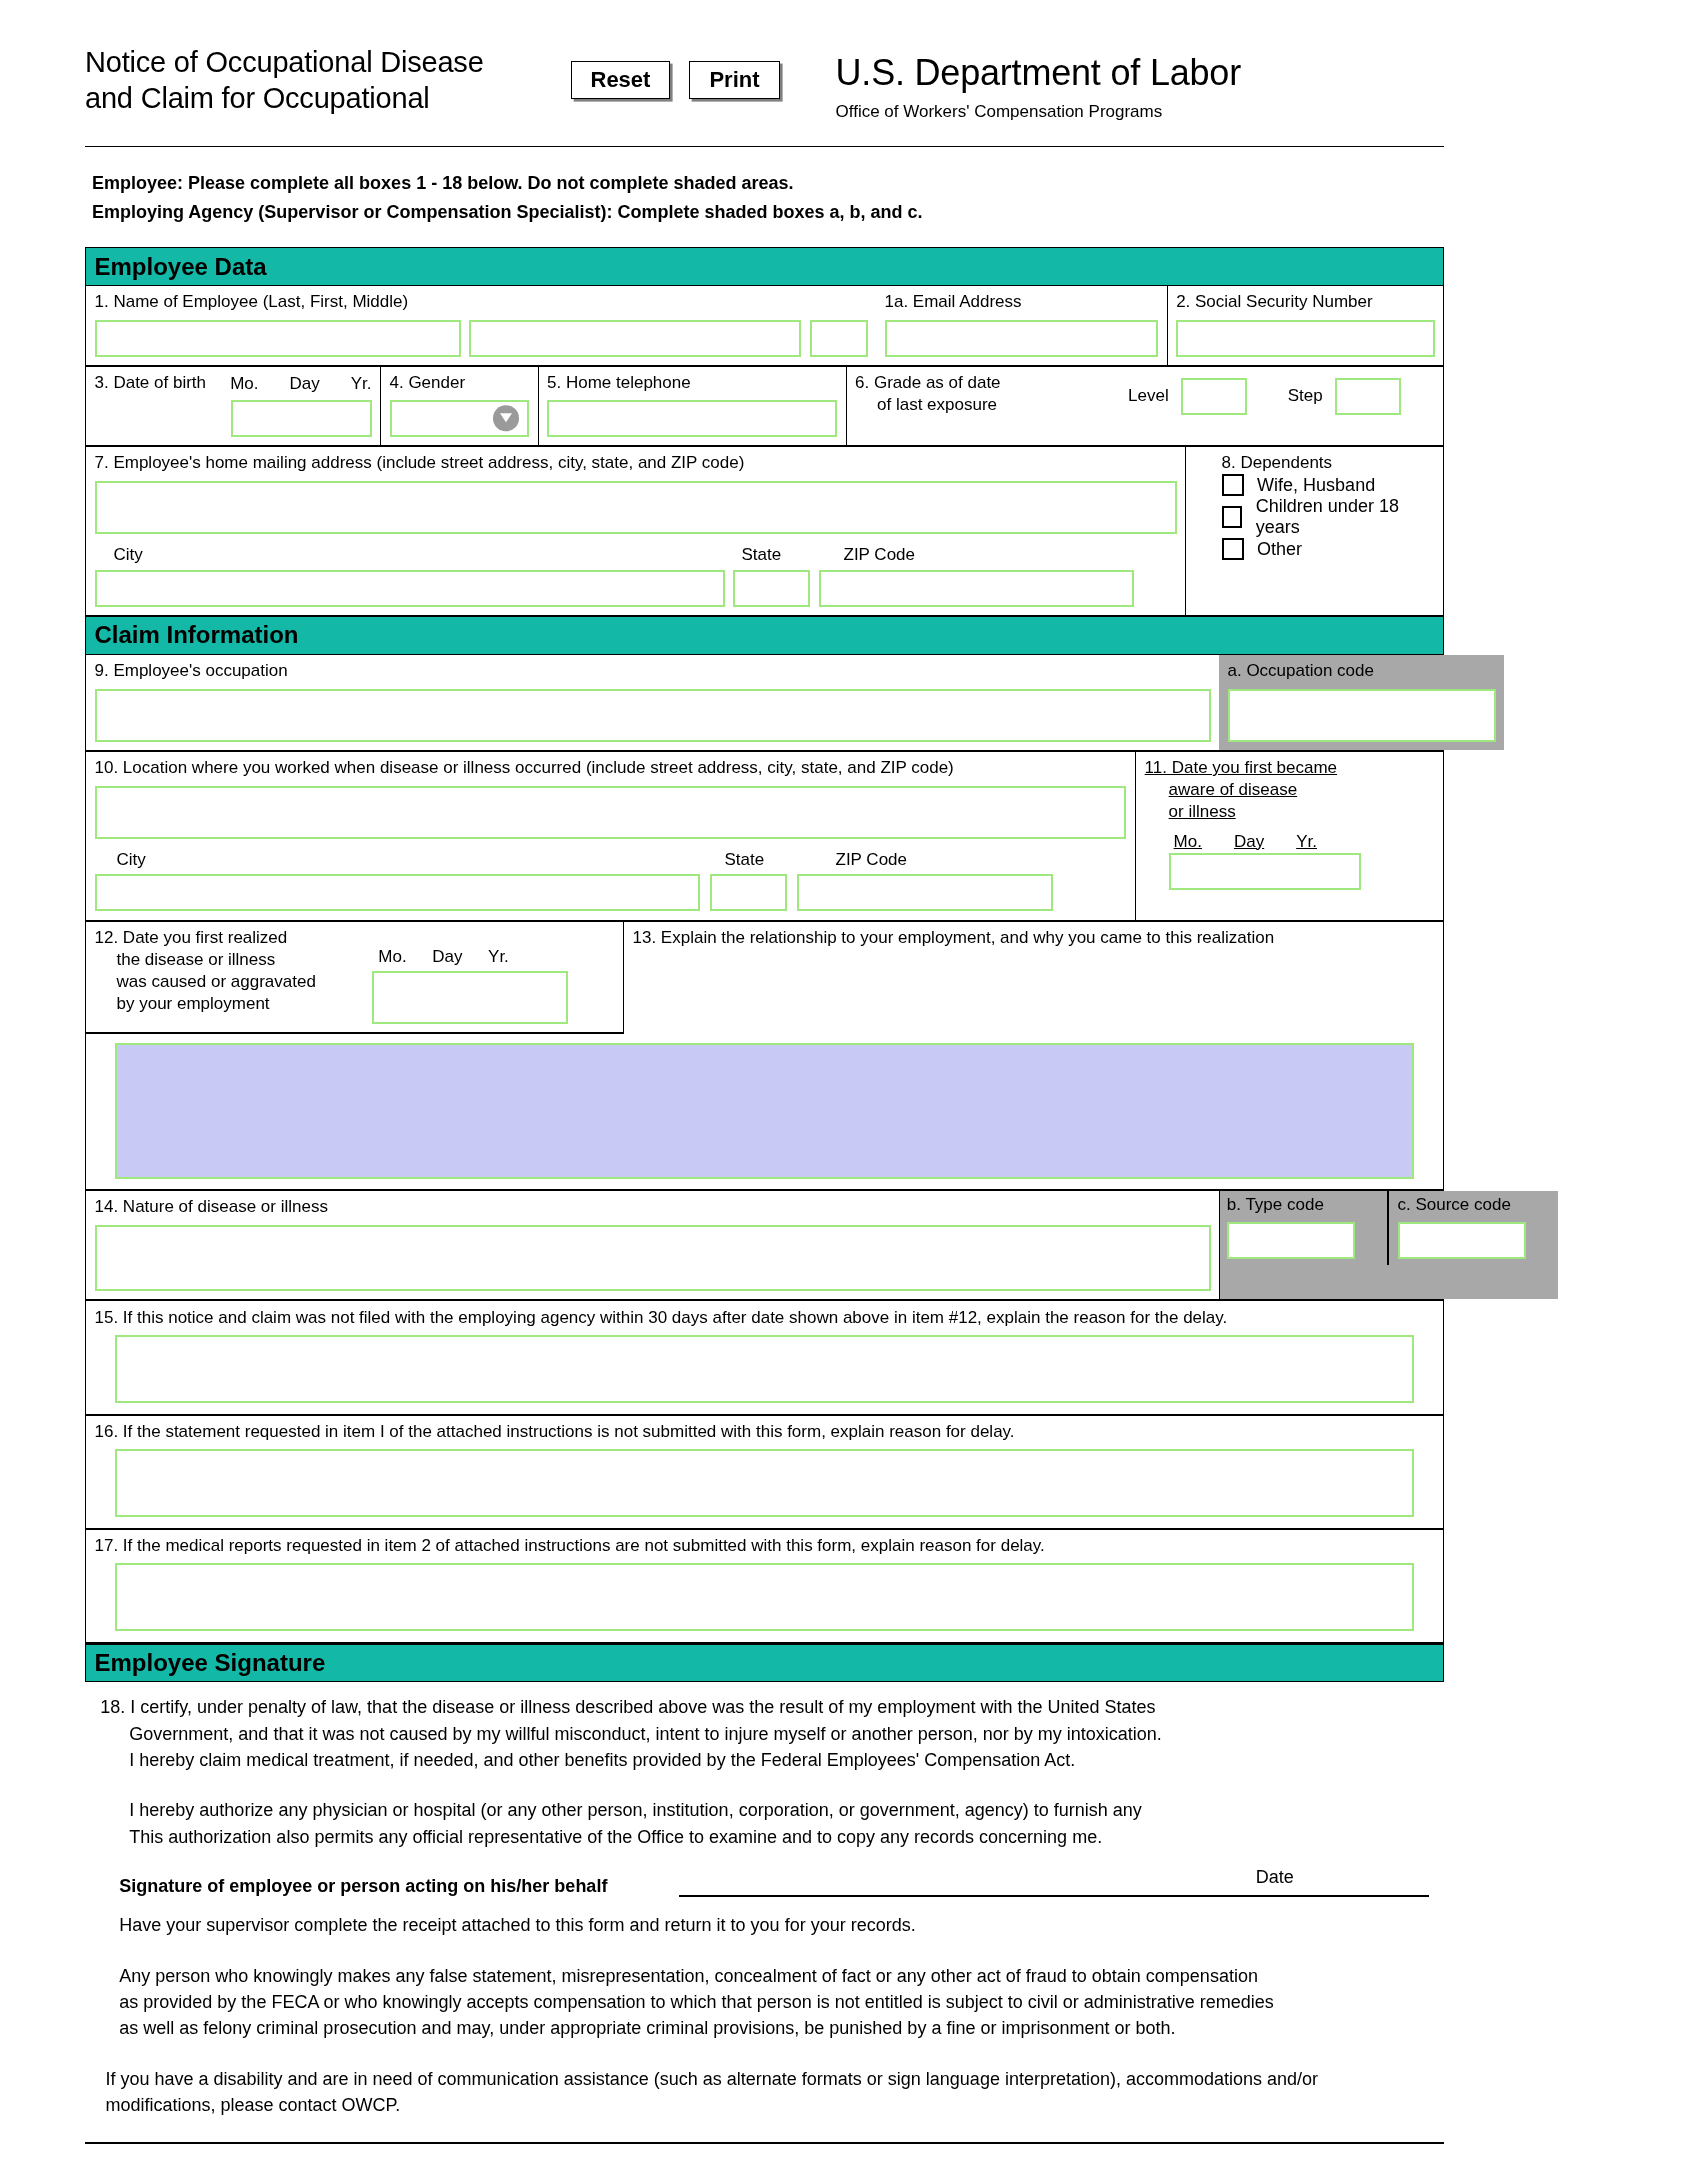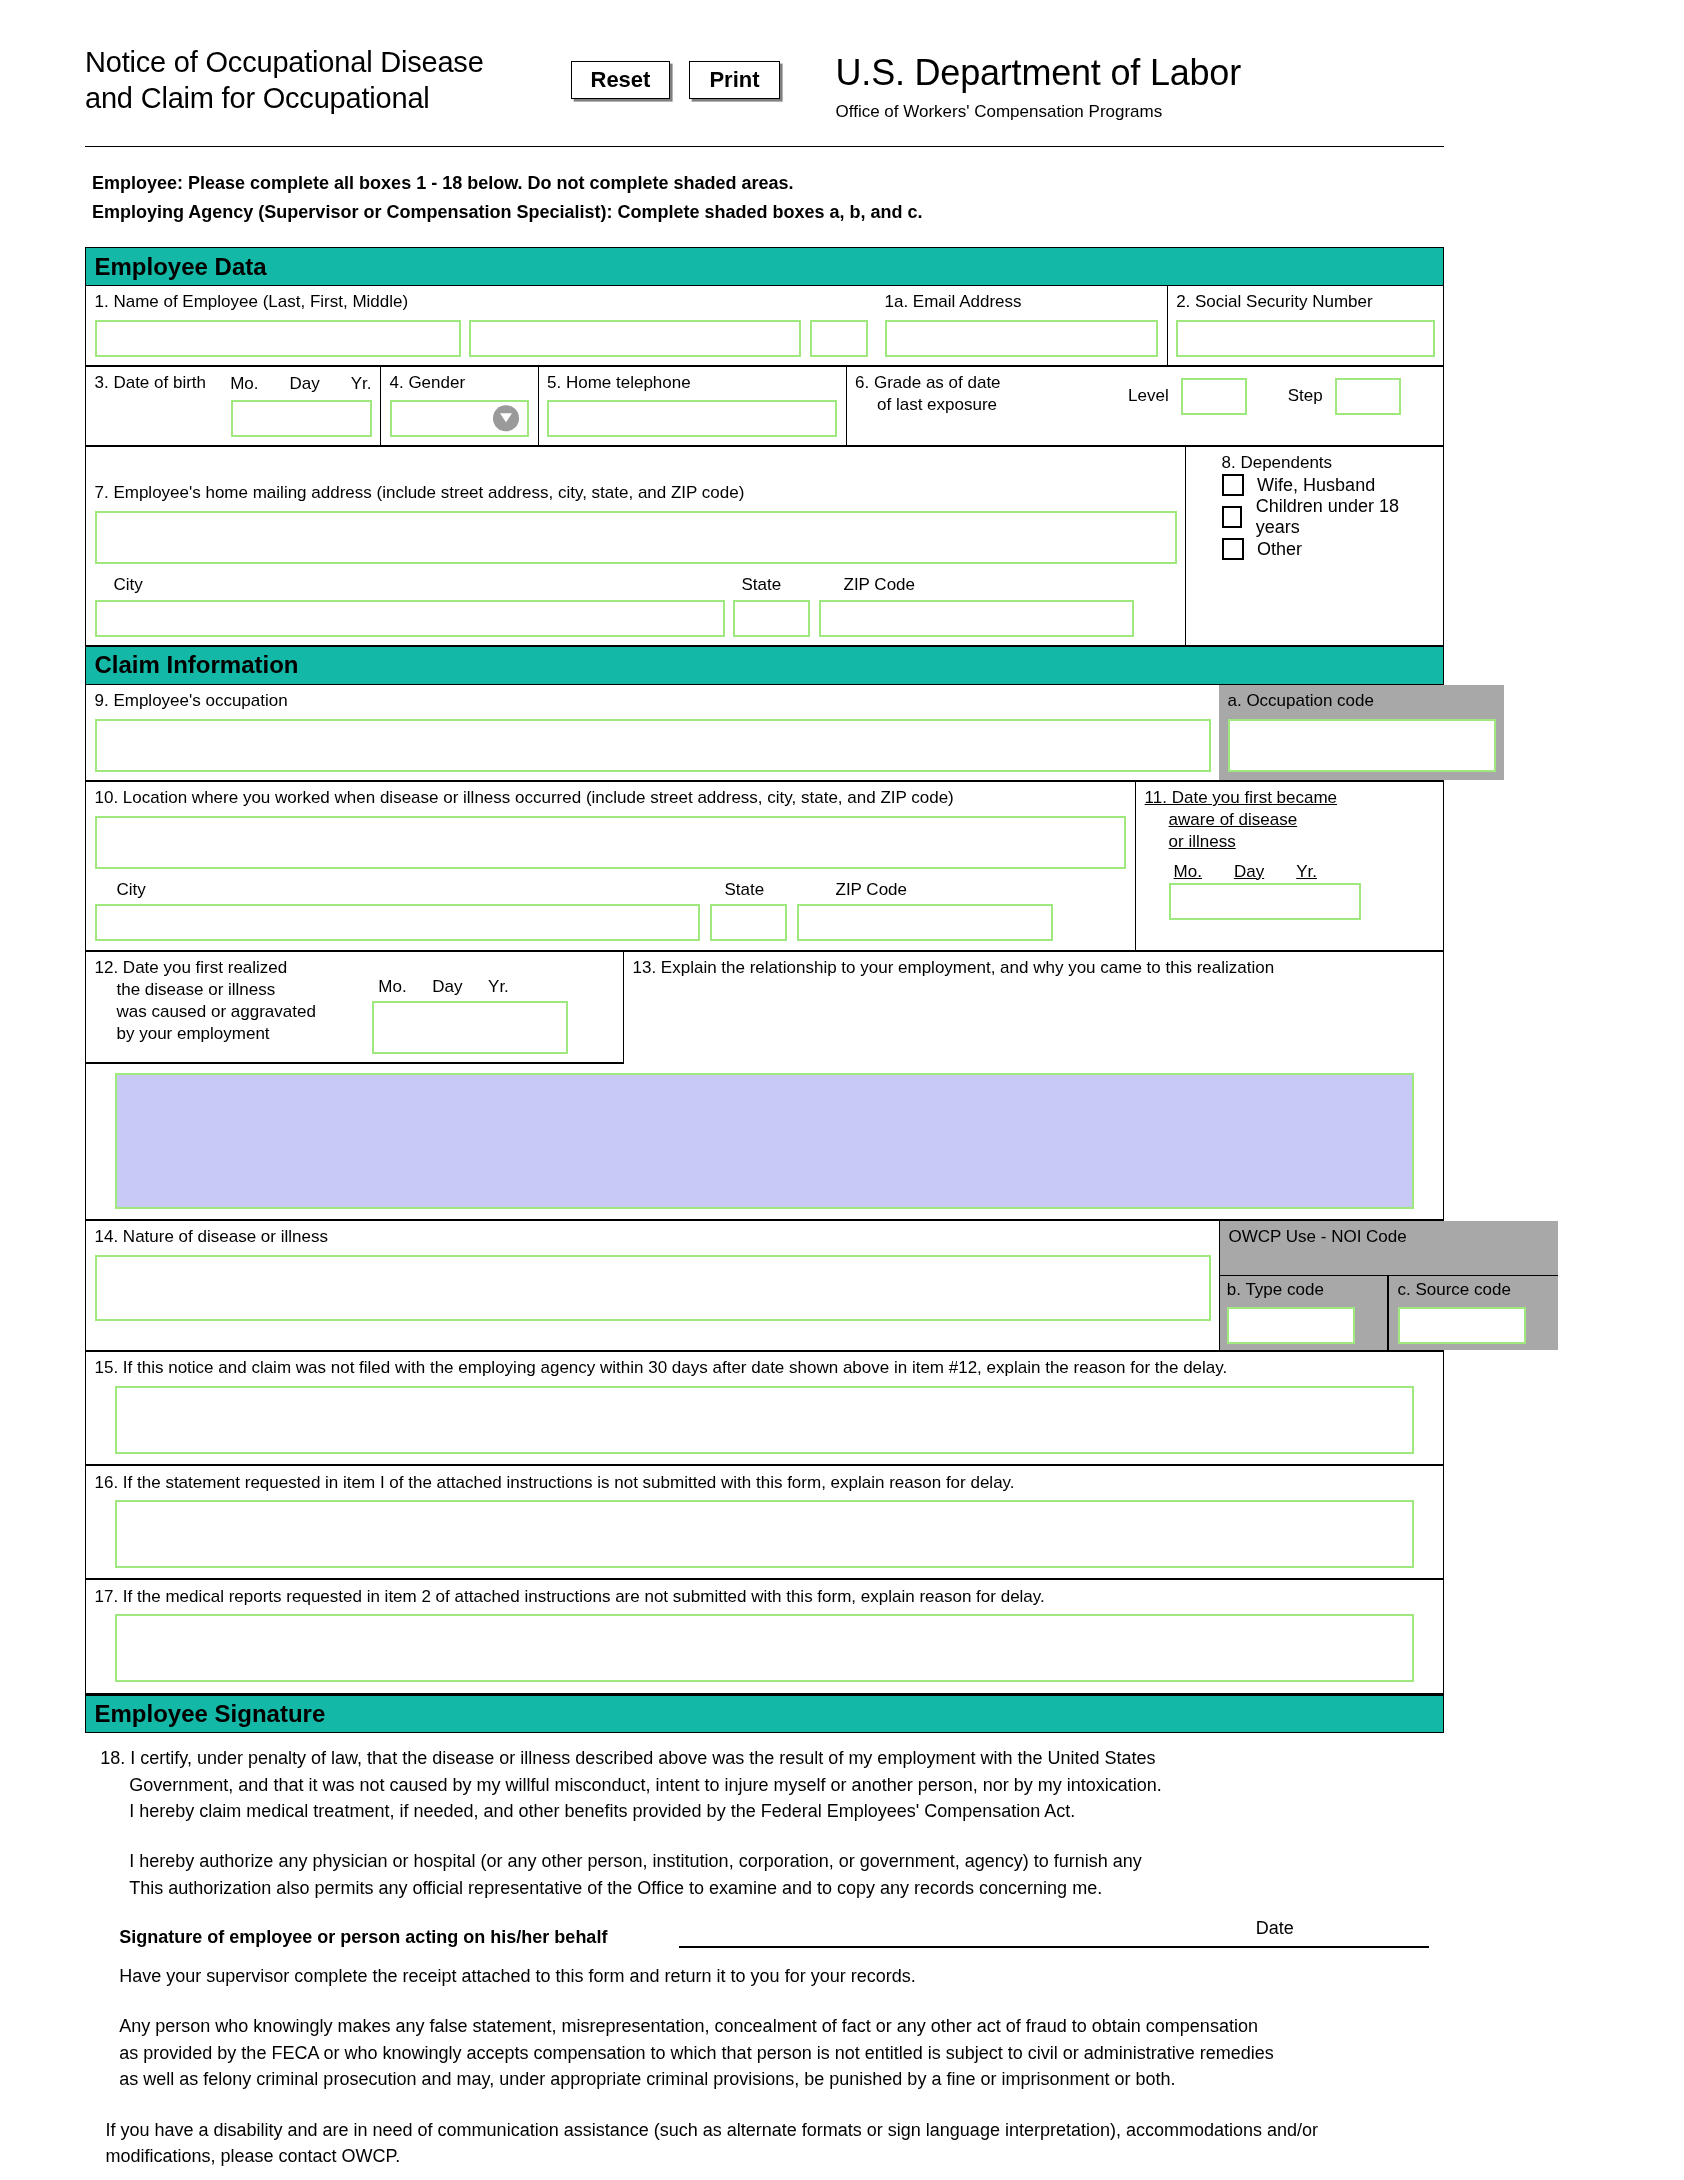--- a/index.html
+++ b/index.html
@@ -163,21 +163,21 @@
             <span class="sub">Level</span>
             <input class="fld" style="width: 66px;" value="">
             <span class="sub" style="margin-left:29px;">Step</span>
             <input class="fld" style="width: 66px;" value="">
           </div>
         </div>
       </div>
     </div>
 
     <div class="row">
-      <div class="cell" style="width:1167px;margin-top:30px;">
+      <div class="cell" style="width:1167px;">
         <div class="lbl">7. Employee's home mailing address (include street address, city, state, and ZIP code)</div>
         <div style="margin-top:6.8px;">
           <input class="fld tall" style="width: 1082px;" value="">
         </div>
         <div style="display:flex; margin-top:10.2px;">
           <div style="width:647px;">
             <div class="lbl" style="padding-left:19px;">City</div>
           </div>
           <div style="width:102px;">
             <div class="lbl">State</div>
@@ -297,23 +297,20 @@
     </div>
 
     <div class="row">
       <div class="cell" style="width:1167px;">
         <div class="lbl">14. Nature of disease or illness</div>
         <div style="margin-top:6.8px;">
           <textarea class="fld area" style="width: 1116px; height: 66px; resize: none;" value=""></textarea>
         </div>
       </div>
       <div class="vdiv shaded" style="width:341px;">
-        <div style="padding:5.1px 8.5px 8.5px 8.5px; border-bottom:1.7px solid #000; height:55px;">
-          <div class="lbl">OWCP Use -  NOI Code</div>
-        </div>
         <div style="display:flex;">
           <div style="width:169px; padding:3.4px 6.8px 6.8px 6.8px; border-right:2.6px solid #000;">
             <div class="lbl">b. Type code</div>
             <input class="fld" style="width: 128px; margin-top: 5.1px;" value="">
           </div>
           <div style="width:169px; padding:3.4px 6.8px 6.8px 8.5px;">
             <div class="lbl">c. Source  code</div>
             <input class="fld" style="width: 128px; margin-top: 5.1px;" value="">
           </div>
         </div>

